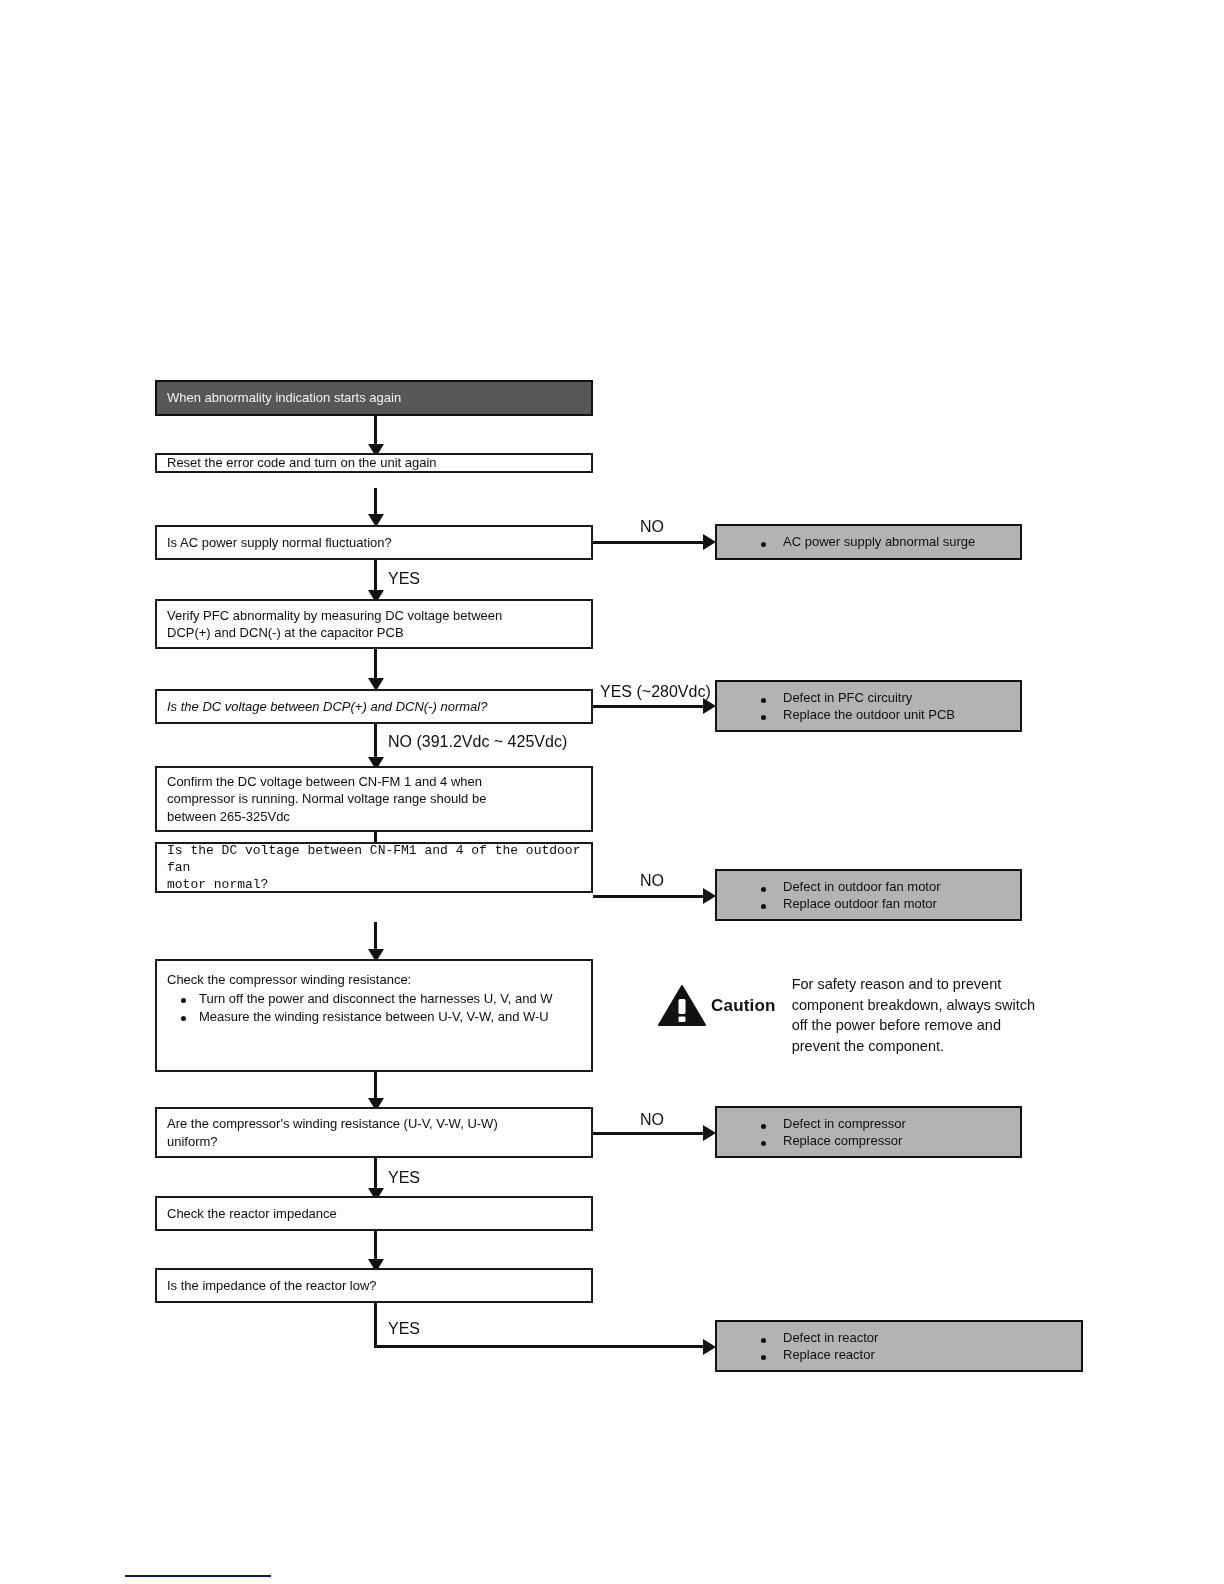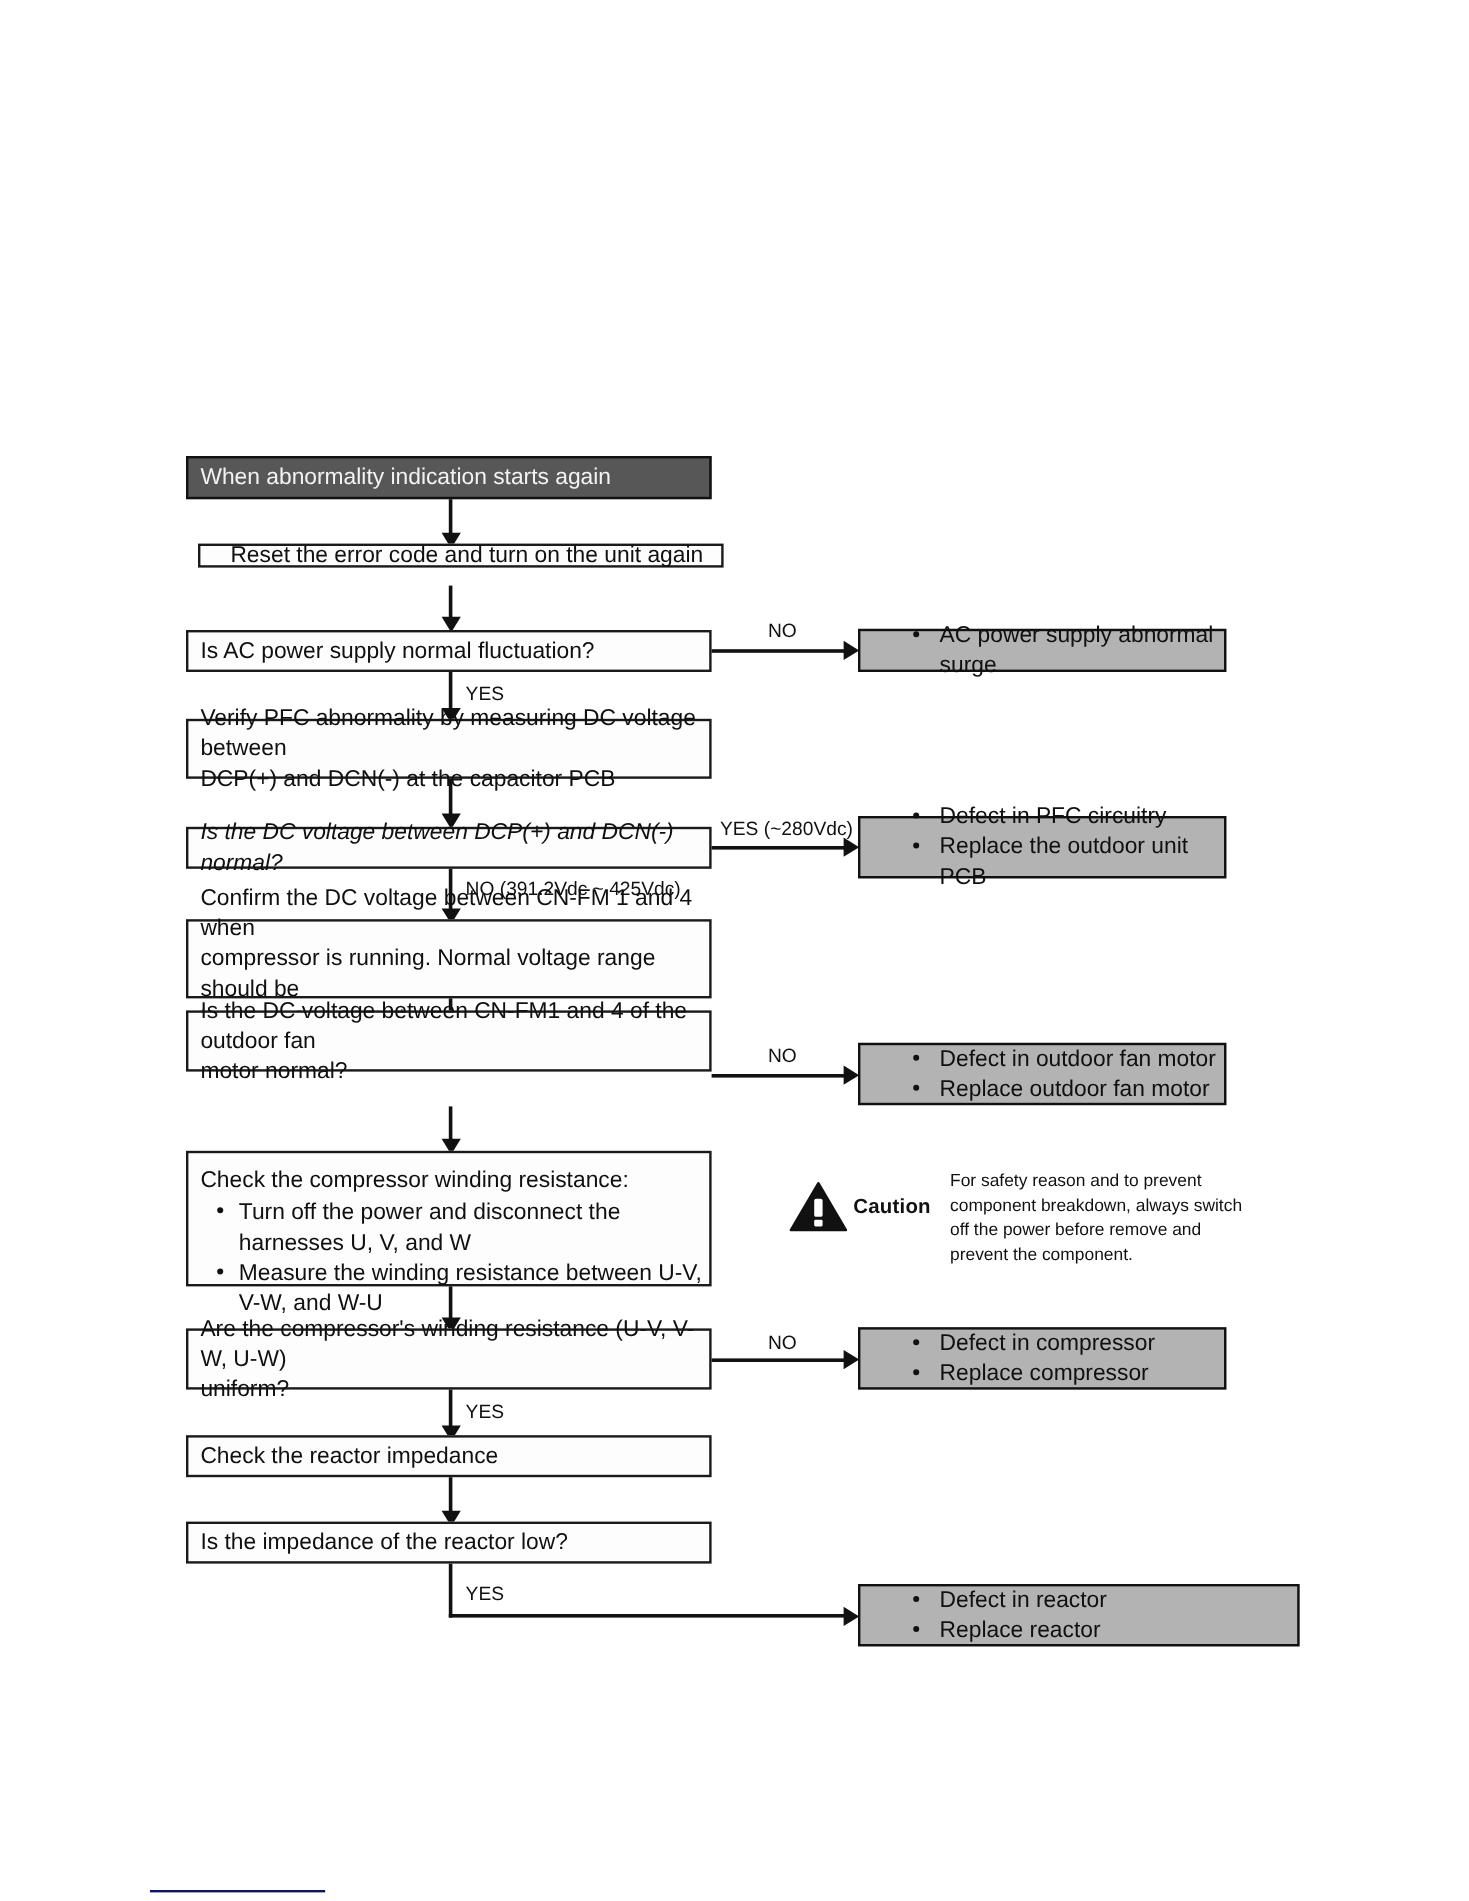--- a/index.html
+++ b/index.html
@@ -22,21 +22,21 @@
     overflow: hidden;
   }
 
   
   .box {
     position: absolute;
     box-sizing: border-box;
     border: 2px solid #1a1a1a;
     background: #fdfdfd;
     color: #101010;
-    font-size: 19px;
+    font-size: 13px;
     line-height: 1.32;
     padding: 8px 0 8px 10px;
     display: flex;
     flex-direction: column;
     justify-content: center;
   }
   .box.header {
     background: #575757;
     color: #f2f2f2;
     border-color: #111;
@@ -142,21 +142,21 @@
 
 <div id="page">
 
   <div class="box header" style="left:155px; top:380px; width:438px; height:36px;">
     <span class="line">When abnormality indication starts again</span>
   </div>
 
   <div class="vline" style="left:374px; top:416px; height:34px;"></div>
   <div class="arrow-down" style="left:368px; top:444px;"></div>
 
-  <div class="box" style="left:165px; top:453px; width:438px; height:17px;align-items:center;">
+  <div class="box" style="left:155px; top:453px; width:438px; height:17px;">
     <span class="line">Reset the error code and turn on the unit again</span>
   </div>
 
   <div class="vline" style="left:374px; top:488px; height:32px;"></div>
   <div class="arrow-down" style="left:368px; top:514px;"></div>
 
   <div class="box" style="left:155px; top:525px; width:438px; height:35px;">
     <span class="line">Is AC power supply normal fluctuation?</span>
   </div>
 
@@ -203,21 +203,21 @@
 
   <div class="box" style="left:155px; top:766px; width:438px; height:66px;">
     <span class="line">Confirm the DC voltage between CN-FM 1 and 4 when</span>
     <span class="line">compressor is running. Normal voltage range should be</span>
     <span class="line">between 265-325Vdc</span>
   </div>
 
   <div class="vline" style="left:374px; top:832px; height:38px;"></div>
   <div class="arrow-down" style="left:368px; top:862px;"></div>
 
-  <div class="box" style="left:155px; top:842px; width:438px; height:51px;">
+  <div class="box" style="left:155px; top:842px; width:438px; height:51px;font-family:Liberation Mono, monospace;">
     <span class="line">Is the DC voltage between CN-FM1 and 4 of the outdoor fan</span>
     <span class="line">motor normal?</span>
   </div>
 
   <div class="hline" style="left:593px; top:895px; width:118px;"></div>
   <div class="arrow-right" style="left:703px; top:888px;"></div>
   <div class="edge-label" style="left:640px; top:872px;">NO</div>
 
   <div class="box result" style="left:715px; top:869px; width:307px; height:52px;">
     <ul class="bl">

